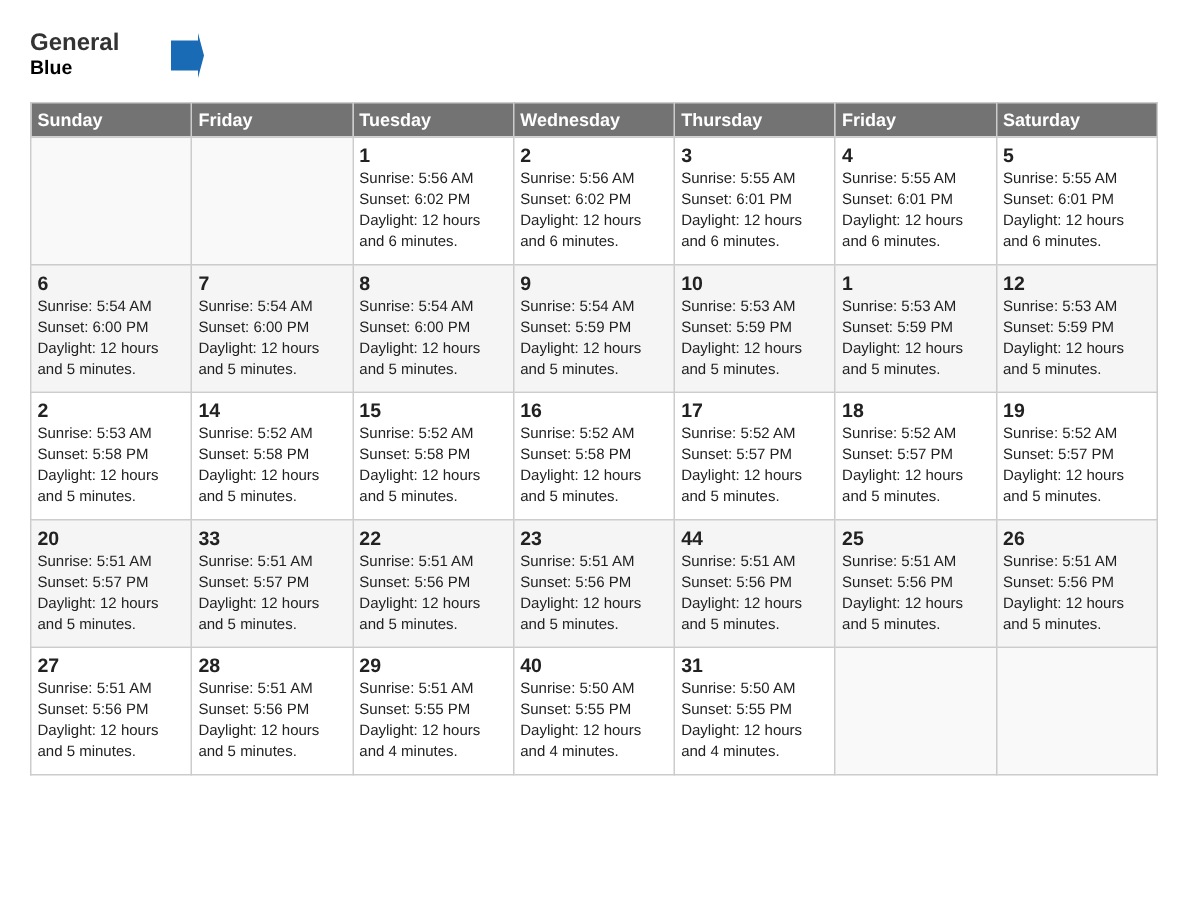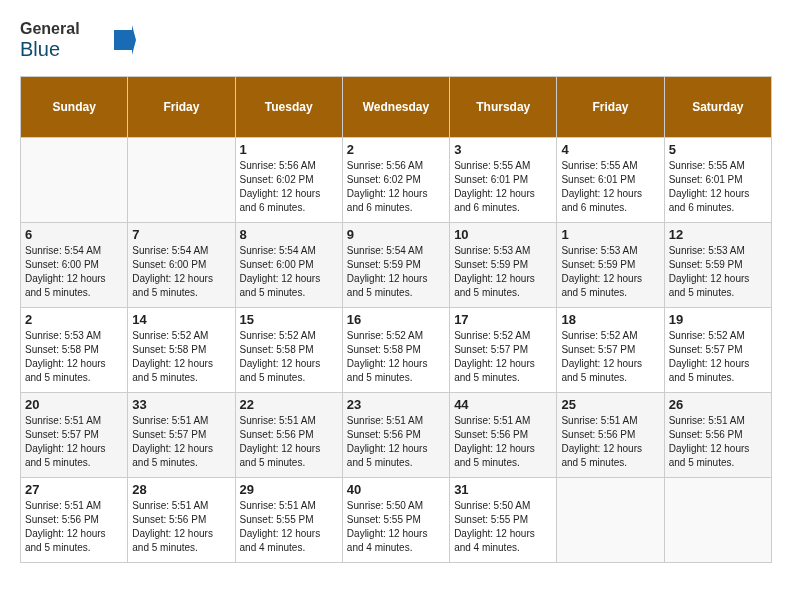--- a/index.html
+++ b/index.html
@@ -32,26 +32,26 @@
     .subtitle {
       font-size: 14px;
       color: #444;
     }
     table {
       width: 100%;
       border-collapse: collapse;
       table-layout: fixed;
     }
     thead tr th {
-      background-color: #a16207;
+      background-color: #737373;
       color: #fff;
       font-size: 12px;
       font-weight: bold;
-      padding: 23px 4px;
-      text-align: center;
+      padding: 4px 4px;
+      text-align: left;
       border: 1px solid #ccc;
     }
     tbody tr td {
       border: 1px solid #ccc;
       vertical-align: top;
       padding: 4px;
       font-size: 10px;
       color: #222;
       height: 85px;
       background: #fff;
@@ -71,24 +71,24 @@
     }
     .empty-cell {
       background: #f9f9f9 !important;
     }
   </style>
 </head>
 <body>
 
 <div class="header">
   <div class="logo">
-  <div style="display:flex;align-items:center;gap:32px;">
+  <div style="display:flex;align-items:flex-end;gap:32px;">
     <div style="display:flex;flex-direction:column;line-height:1.1;">
       <span style="font-size:16px;font-weight:bold;color:#333;">General</span>
-      <span style="font-size:20px;font-weight:normal;color:#0c4a6e;">Blue</span>
+      <span style="font-size:13px;font-weight:bold;color:#000000;">Blue</span>
     </div>
     <svg width="22" height="30" viewBox="0 0 22 30" style="margin-left:2px;">
       <polygon points="0,5 18,5 18,0 22,15 18,30 18,25 0,25" fill="#1a6bb5"></polygon>
     </svg>
   </div>
 </div>
   <div class="title-block">
     <div class="month-title"></div>
     <div class="subtitle"></div>
   </div>

